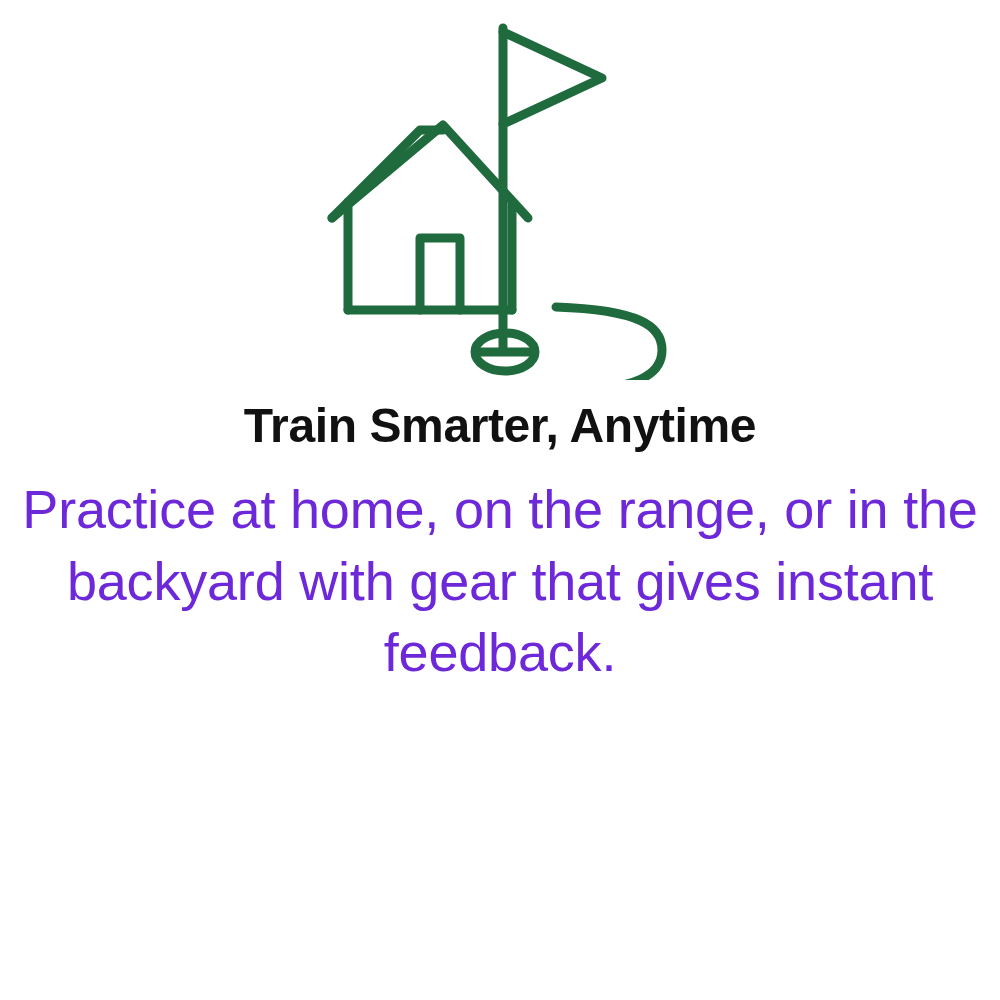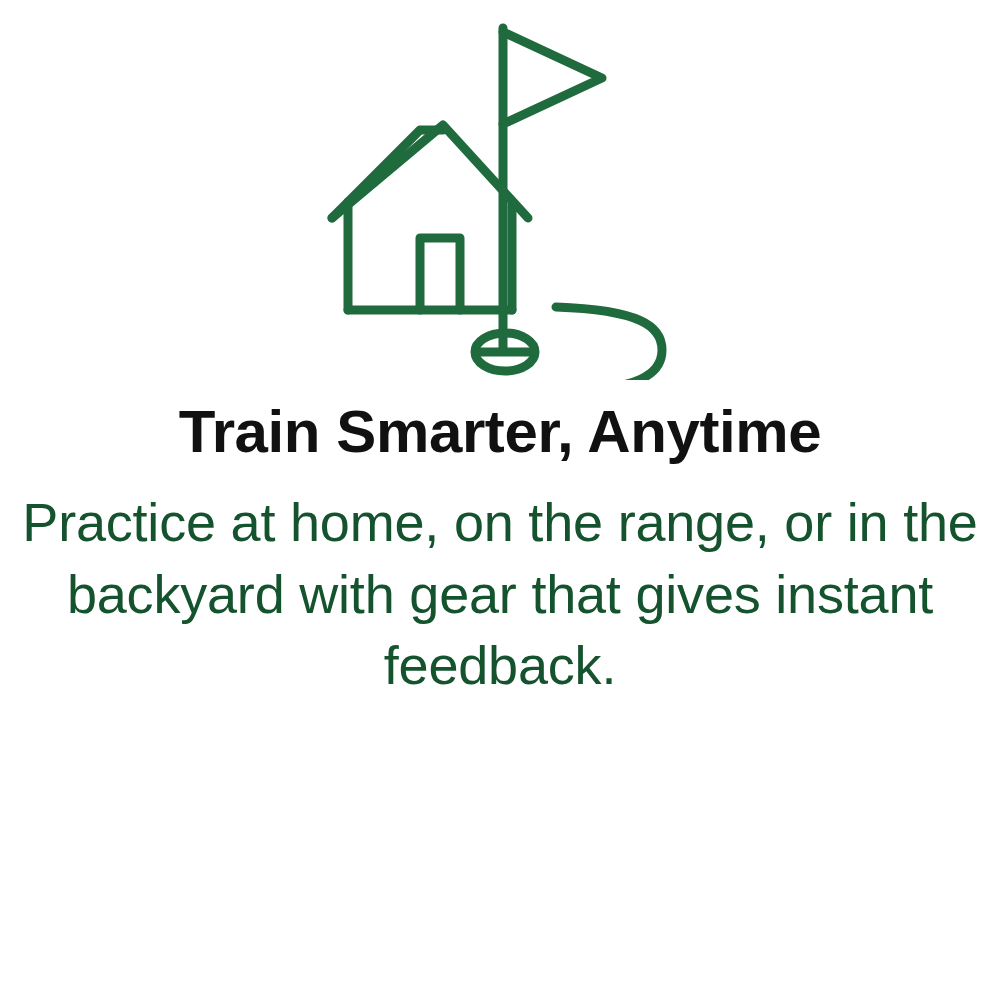--- a/index.html
+++ b/index.html
@@ -53,40 +53,40 @@
     flex-direction: column;
     align-items: center;
   }
 
   .card-title {
     margin: 0;
     padding: 0;
     width: 100%;
     text-align: center;
     font-family: "Liberation Sans Narrow", "Liberation Sans", sans-serif;
-    font-size: 60px;
+    font-size: 48px;
     font-weight: 700;
     line-height: 1.08;
     letter-spacing: -0.4px;
     color: #111111;
     white-space: nowrap;
   }
 
   .card-body {
     margin: 0;
     padding: 0;
     width: 1000px;
     box-sizing: border-box;
     text-align: center;
     font-family: "Liberation Sans Narrow", "Liberation Sans", sans-serif;
     font-size: 54px;
     font-weight: 400;
     line-height: 1.33;
     letter-spacing: -0.2px;
-    color: #14532d;
+    color: #6d28d9;
   }
 
   .spacer-title {
     height: 22px;
   }
 </style>
 </head>
 <body>
 
 <div class="feature-card">

